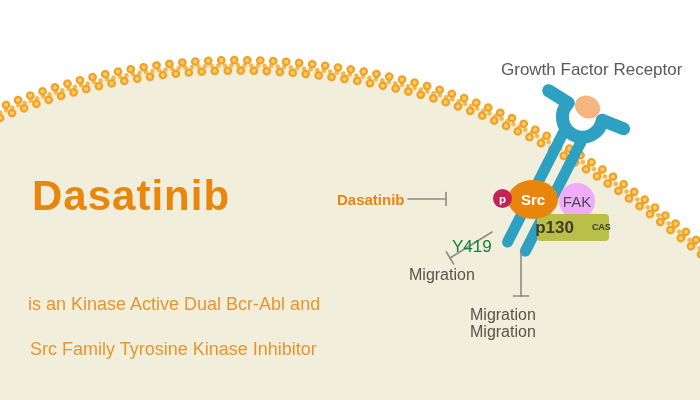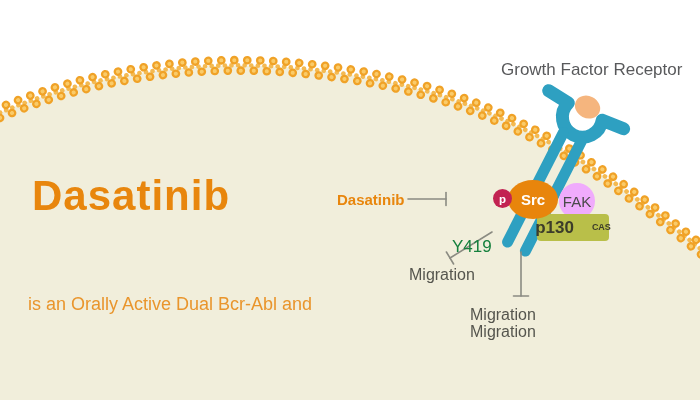--- a/index.html
+++ b/index.html
@@ -77,21 +77,22 @@
       <path d="M 446.4 252 L 453.6 264"></path>
     </g>
 
     <g stroke-width="1.6" stroke-linecap="round" fill="none" stroke="#8B8B82">
       <path d="M 521 252 V 296"></path>
       <path d="M 513.5 296 H 528.5"></path>
     </g>
   </svg>
 
   <div class="txt hero-title">Dasatinib</div>
-  <div class="txt hero-sub1">is an Orally Active Dual Bcr-Abl and</div>
+  <div class="txt hero-sub1">is an Kinase Active Dual Bcr-Abl and</div>
+  <div class="txt hero-sub2">Src Family Tyrosine Kinase Inhibitor</div>
 
   <div class="txt gfr-label">Growth Factor Receptor</div>
   <div class="txt inhibitor-label">Dasatinib</div>
   <div class="txt site-label">Y419</div>
   <div class="txt survival-label">Migration</div>
   <div class="txt migration-label">
     <span>Migration</span><br>
     <span>Migration</span>
   </div>
 

